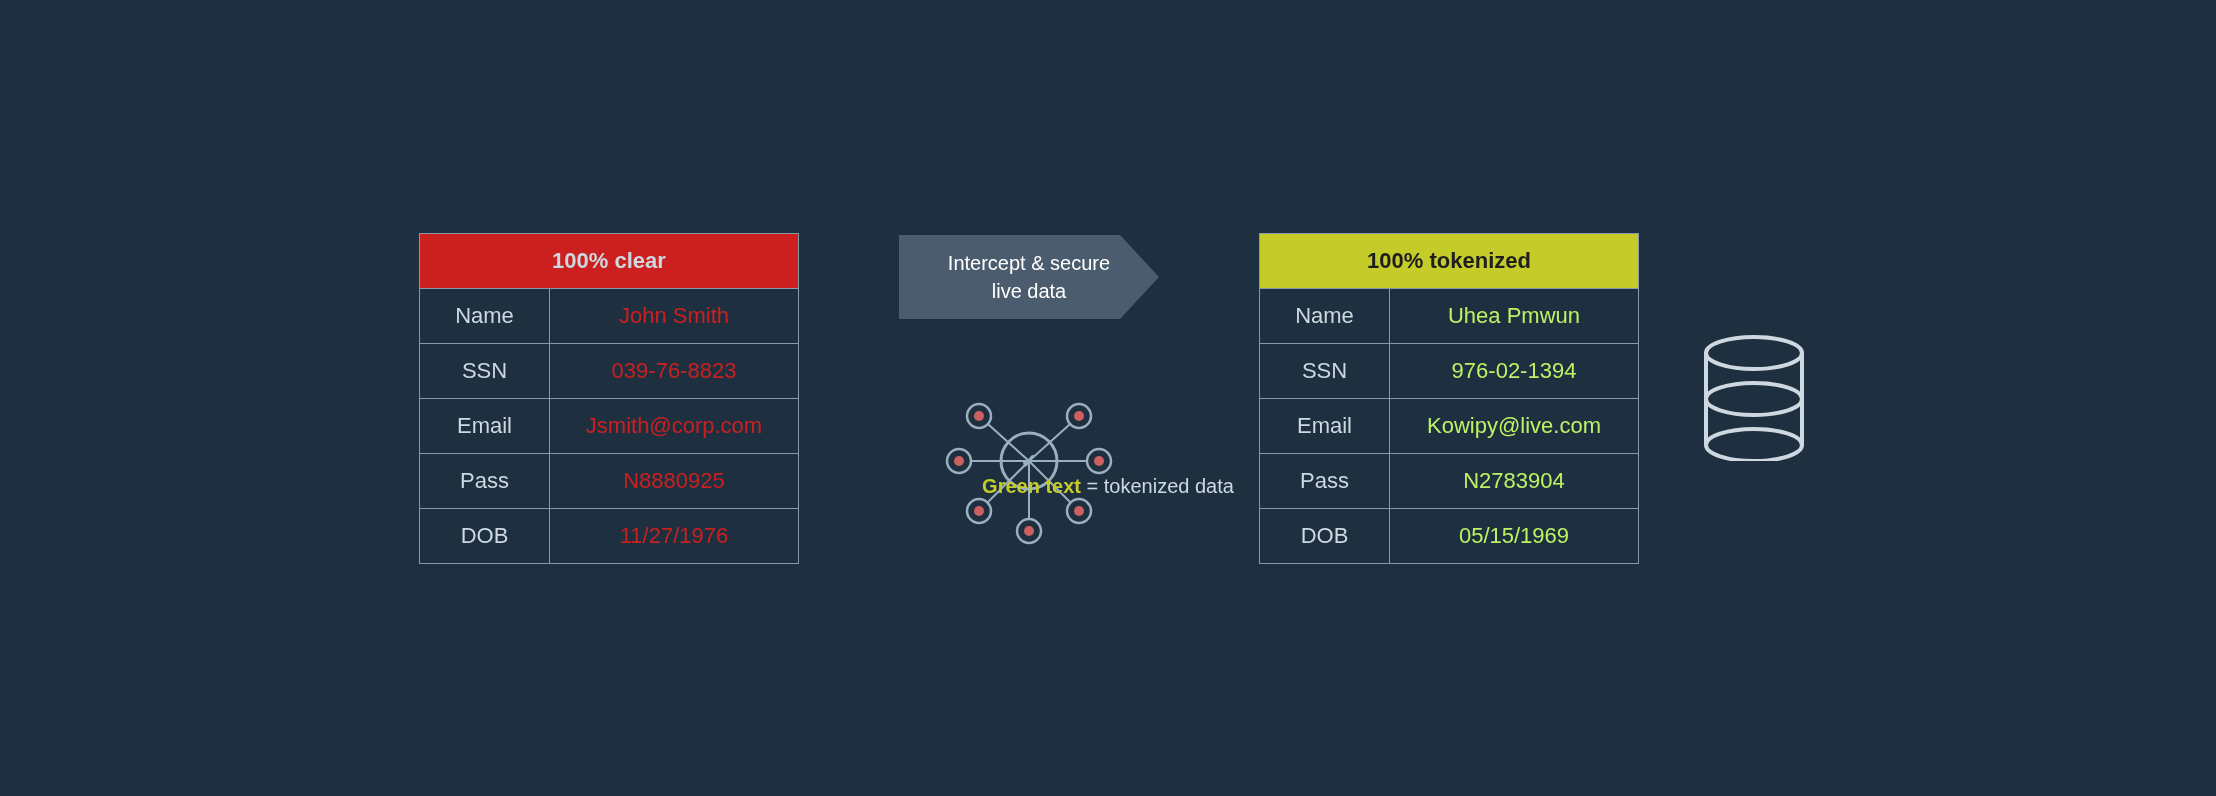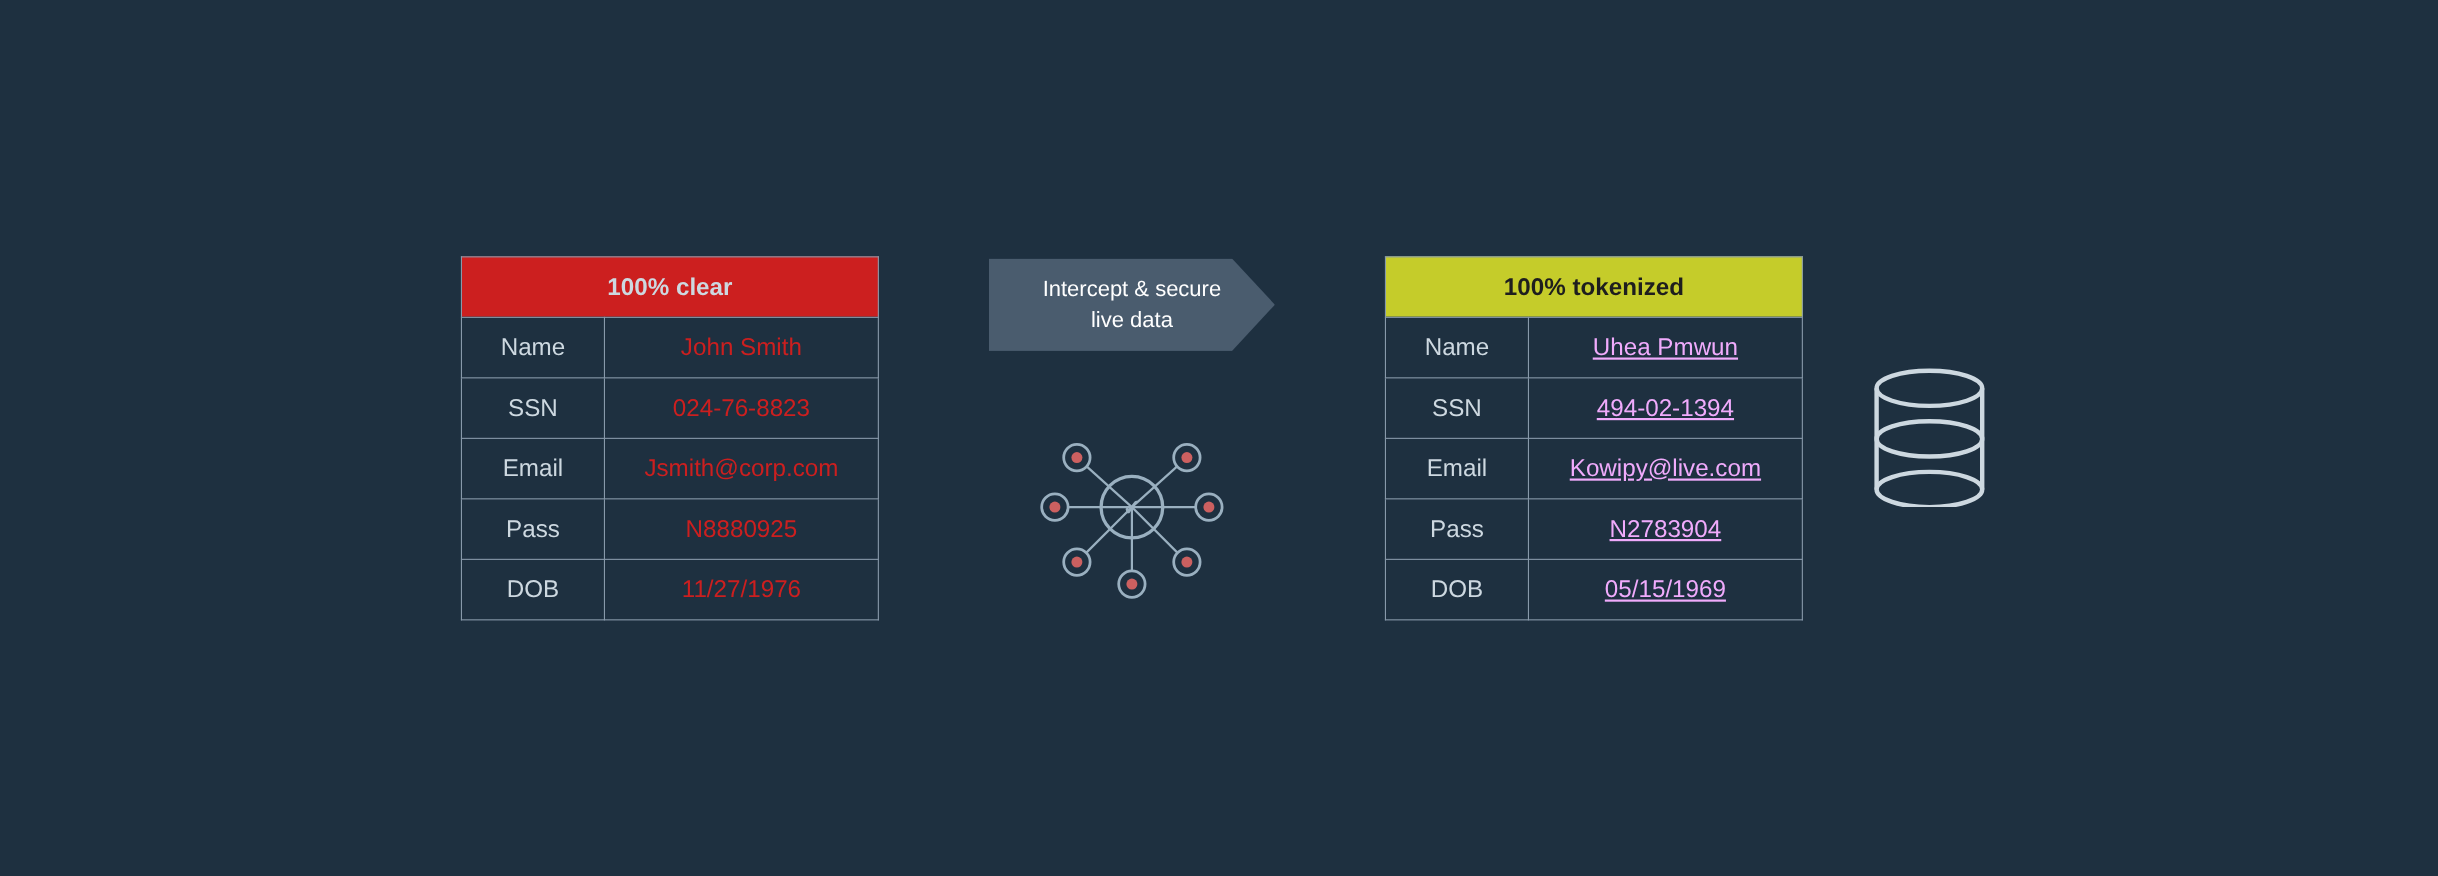--- a/index.html
+++ b/index.html
@@ -67,22 +67,21 @@
       width: 130px;
       color: #cdd8e0;
     }
 
     .data-table .value-cell {
       text-align: center;
       color: #cc1f1f;
     }
 
     .data-table .value-cell.green-text {
-      color: #f0abfc;
-      text-decoration: underline;
+      color: #bef264;
     }
 
     
     .middle-section {
       display: flex;
       flex-direction: column;
       align-items: center;
       justify-content: center;
       margin: 0 60px;
       position: relative;
@@ -170,21 +169,21 @@
             <td colspan="2" class="table-header red-header">100% clear</td>
           </tr>
         </thead>
         <tbody id="left-table-body">
         <tr>
               <td class="label-cell">Name</td>
               <td class="value-cell">John Smith</td>
             </tr>
             <tr>
               <td class="label-cell">SSN</td>
-              <td class="value-cell">024-76-8823</td>
+              <td class="value-cell">039-76-8823</td>
             </tr>
             <tr>
               <td class="label-cell">Email</td>
               <td class="value-cell">Jsmith@corp.com</td>
             </tr>
             <tr>
               <td class="label-cell">Pass</td>
               <td class="value-cell">N8880925</td>
             </tr>
             <tr>
@@ -242,21 +241,21 @@
             <td colspan="2" class="table-header green-header">100% tokenized</td>
           </tr>
         </thead>
         <tbody id="right-table-body">
         <tr>
               <td class="label-cell">Name</td>
               <td class="value-cell green-text">Uhea Pmwun</td>
             </tr>
             <tr>
               <td class="label-cell">SSN</td>
-              <td class="value-cell green-text">494-02-1394</td>
+              <td class="value-cell green-text">976-02-1394</td>
             </tr>
             <tr>
               <td class="label-cell">Email</td>
               <td class="value-cell green-text">Kowipy@live.com</td>
             </tr>
             <tr>
               <td class="label-cell">Pass</td>
               <td class="value-cell green-text">N2783904</td>
             </tr>
             <tr>
@@ -272,16 +271,20 @@
 
         <ellipse cx="55" cy="22" rx="48" ry="16" fill="none" stroke="#cdd8e0" stroke-width="4"></ellipse>
         <ellipse cx="55" cy="68" rx="48" ry="16" fill="none" stroke="#cdd8e0" stroke-width="4"></ellipse>
         <ellipse cx="55" cy="114" rx="48" ry="16" fill="none" stroke="#cdd8e0" stroke-width="4"></ellipse>
         <line x1="7" y1="22" x2="7" y2="114" stroke="#cdd8e0" stroke-width="4"></line>
         <line x1="103" y1="22" x2="103" y2="114" stroke="#cdd8e0" stroke-width="4"></line>
       </svg>
     </div>
 
     <div class="legend-section">
+      <div class="legend-line">
+        <span class="green-word">Green text</span>
+        <span> = tokenized data</span>
+      </div>
     </div>
 
   </div>
 </div>
 
 </body></html>

